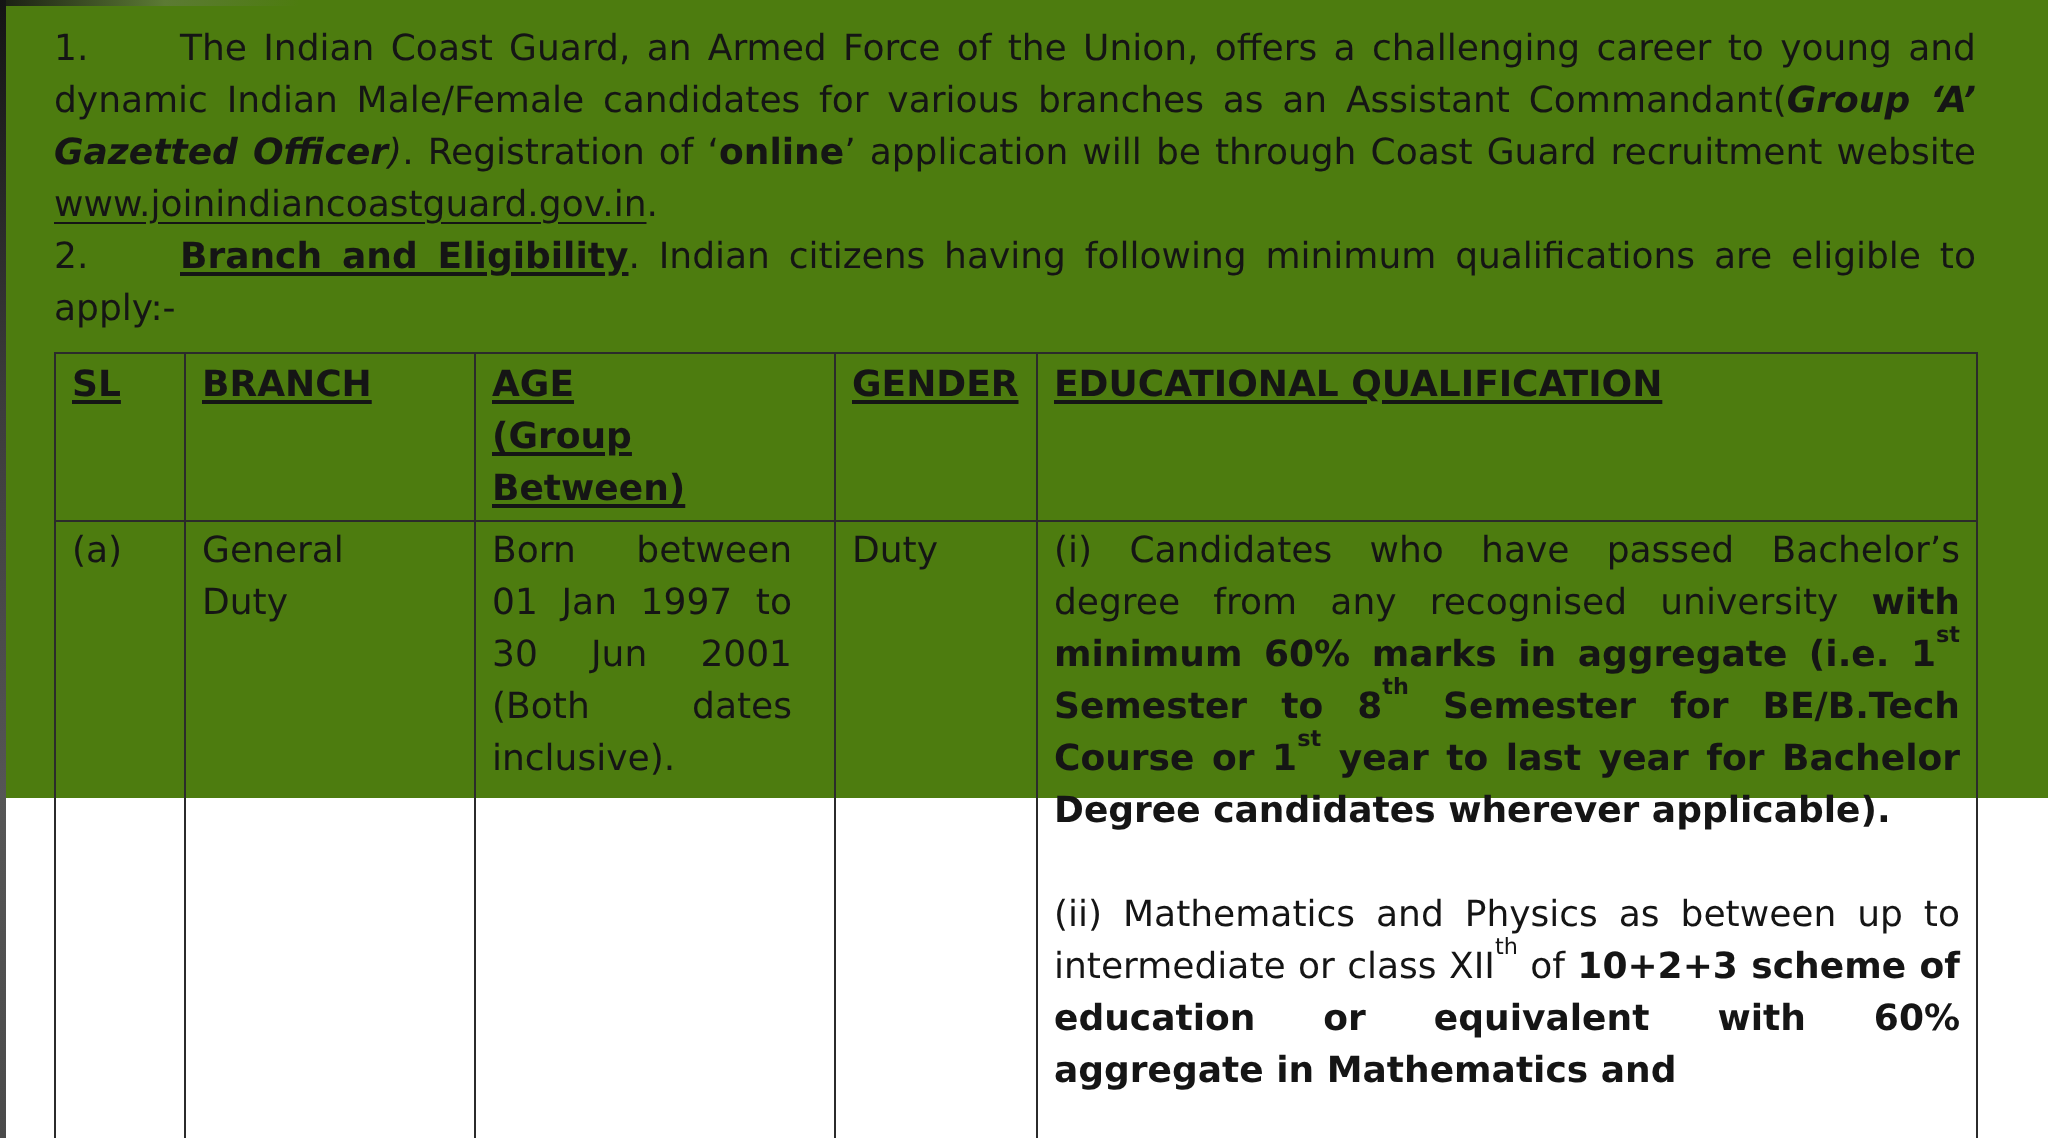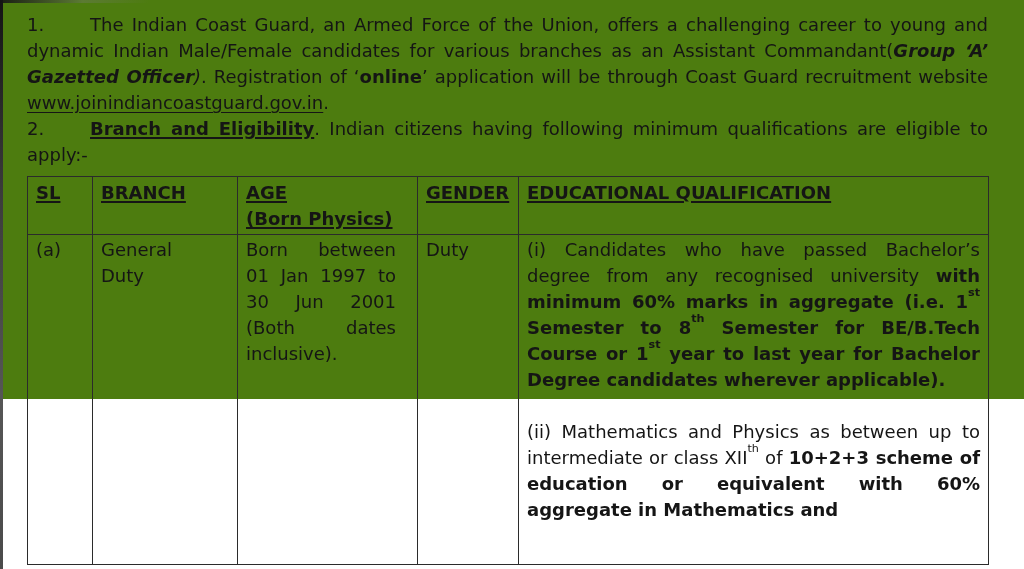--- a/index.html
+++ b/index.html
@@ -115,21 +115,21 @@
         <col style="width:180px">
         <col style="width:101px">
         <col style="width:470px">
       </colgroup>
       <tbody>
           <tr>
         <th><span class="th-u">SL</span></th>
         <th><span class="th-u">BRANCH</span></th>
         <th>
           <div class="th-u">AGE</div>
-          <div class="th-u">(Born Physics)</div>
+          <div class="th-u">(Group Between)</div>
         </th>
         <th><span class="th-u">GENDER</span></th>
         <th><span class="th-u">EDUCATIONAL QUALIFICATION</span></th>
       </tr>
       <tr style="height:330px;">
         <td class="cell-sl">(a)</td>
         <td class="cell-branch">
           <div class="wrapbox">General Duty</div>
         </td>
         <td class="cell-age">

